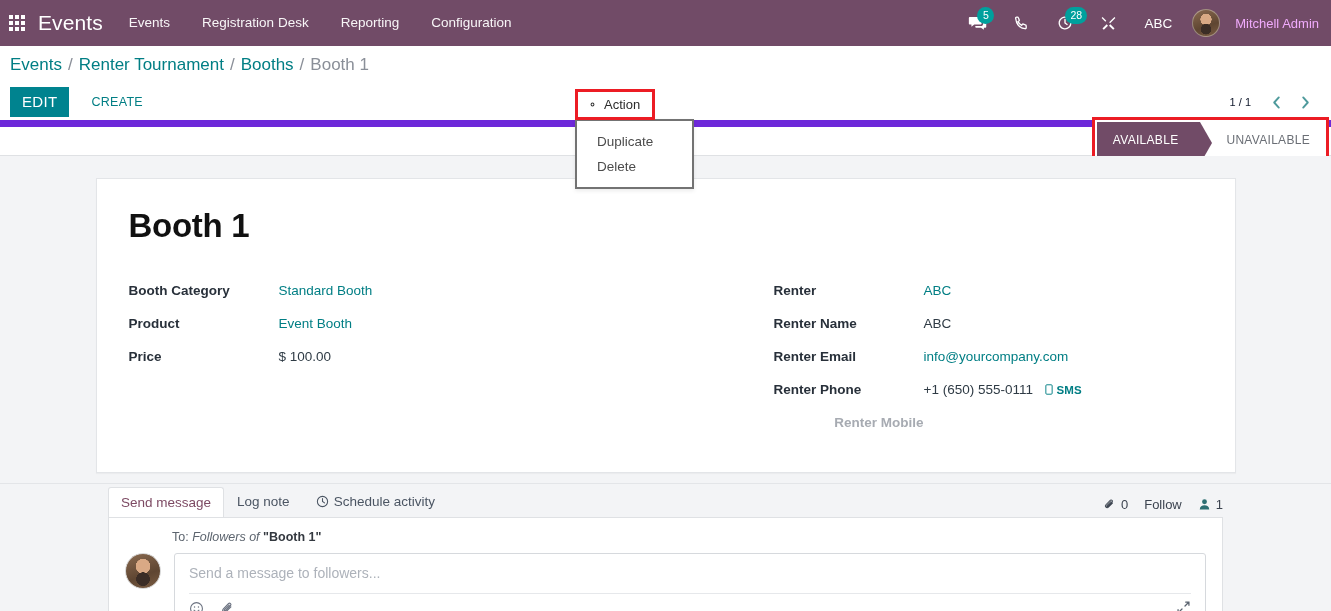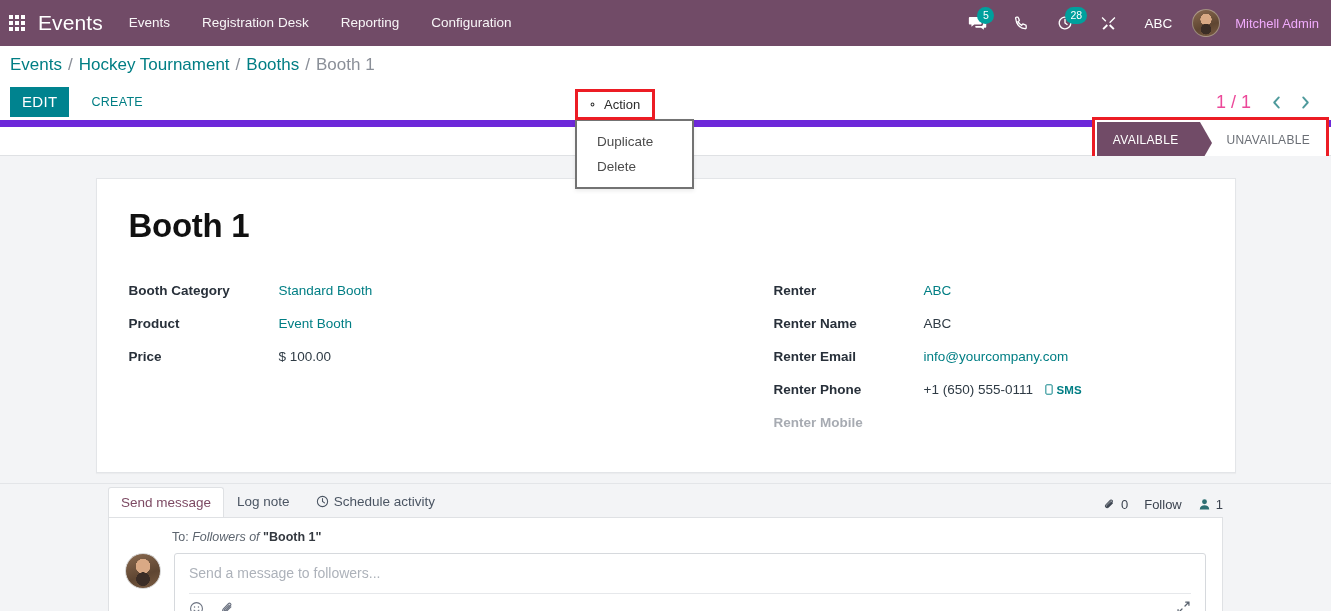--- a/index.html
+++ b/index.html
@@ -194,21 +194,21 @@
     white-space: nowrap;
   }
 
   .pager {
     margin-left: auto;
     display: flex;
     align-items: center;
     gap: 2px;
     padding-right: 2px;
   }
-  .pager-value { font-size: 18px; color: #ec4899; padding-right: 10px; }
+  .pager-value { font-size: 11px; color: #0f172a; padding-right: 10px; }
   .pager-btn {
     background: transparent; border: none;
     color: #4e9a9c; cursor: pointer;
     padding: 2px 8px;
     display: flex; align-items: center;
   }
 
   
   .statusbar-row {
     height: 36px;
@@ -289,21 +289,21 @@
     margin-bottom: 13px;
     min-height: 20px;
   }
   .flabel {
     width: 150px;
     flex: none;
     font-size: 13.5px;
     font-weight: 700;
     color: #28303a;
   }
-  .flabel.muted { color: #a7abb2; font-weight: 700; }
+  .flabel.muted { color: #a7abb2; font-weight: 700; text-align: right; }
   .fvalue { font-size: 13.5px; color: #2f3b45; }
   .fvalue a, a.flink {
     color: #017e84;
     text-decoration: none;
     cursor: pointer;
   }
   .sms-link {
     color: #017e84;
     font-size: 11.5px;
     margin-left: 12px;
@@ -477,21 +477,21 @@
     <div class="user-menu">
       <div class="avatar-nav"></div>
       <span class="user-name">Mitchell Admin</span>
     </div>
   </div>
 </div>
 
 <div class="breadcrumb-row">
   <a class="bc-link">Events</a>
   <span class="bc-sep">/</span>
-  <a class="bc-link">Hockey Tournament</a>
+  <a class="bc-link">Renter Tournament</a>
   <span class="bc-sep">/</span>
   <a class="bc-link">Booths</a>
   <span class="bc-sep">/</span>
   <span class="bc-current">Booth 1</span>
 </div>
 
 <div class="control-row">
   <button class="btn-edit">EDIT</button>
   <button class="btn-create">CREATE</button>
 

